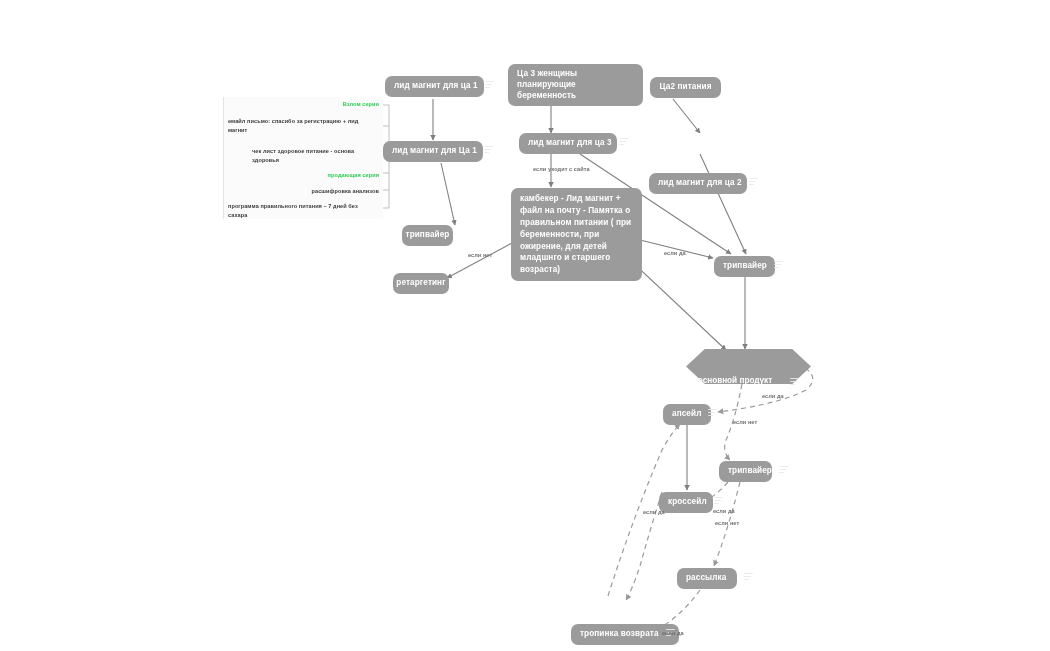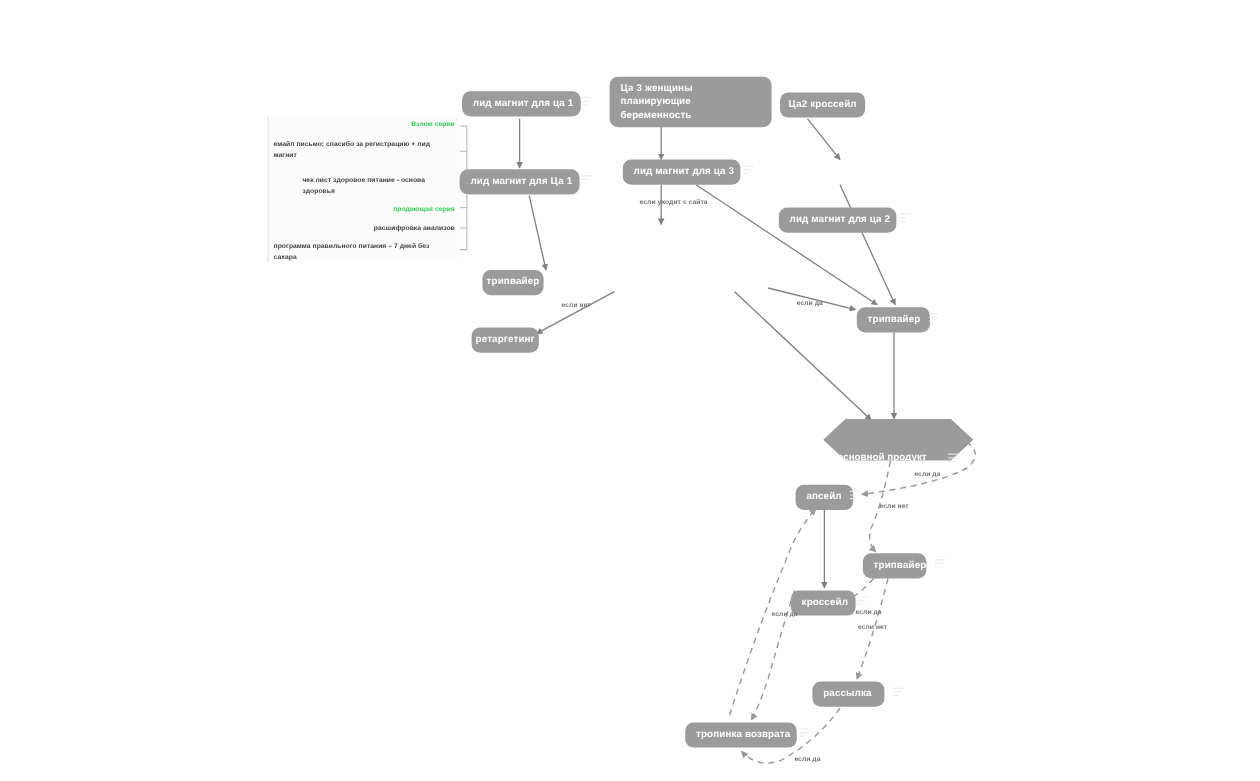--- a/index.html
+++ b/index.html
@@ -238,21 +238,21 @@
         <i></i>
         <i></i>
       </span>
   </div>
 
   <div class="node wrap" style="left:508px; top:64px; width:135px;">
     <span class="lbl">Ца 3 женщины планирующие беременность</span>
   </div>
 
   <div class="node" style="left:650px; top:77px; width:71px; justify-content:center;">
-    <span class="lbl" style="flex:0 0 auto;">Ца2 кроссейл</span>
+    <span class="lbl" style="flex:0 0 auto;">Ца2 питания</span>
   </div>
 
   <div class="node" style="left:383px; top:141px; width:100px;">
     <span class="lbl">лид магнит для Ца 1</span>
     <span class="ham">
         <i></i>
         <i></i>
         <i></i>
       </span>
   </div>
@@ -268,20 +268,23 @@
 
   <div class="node" style="left:649px; top:133px; width:98px;margin-top:40px;">
     <span class="lbl">лид магнит для ца 2</span>
     <span class="ham">
         <i></i>
         <i></i>
         <i></i>
       </span>
   </div>
 
+  <div class="node wrap" style="left:511px; top:188px; width:131px; line-height:1.45;">
+    <span class="lbl">камбекер  -  Лид магнит + файл на почту  - Памятка о правильном питании ( при беременности, при ожирение, для детей младшнго и старшего возраста)</span>
+  </div>
 
   <div class="node" style="left:402px; top:225px; width:51px; justify-content:center;">
     <span class="lbl" style="flex:0 0 auto;">трипвайер</span>
   </div>
 
   <div class="node" style="left:393px; top:273px; width:56px; justify-content:center;">
     <span class="lbl" style="flex:0 0 auto;">ретаргетинг</span>
   </div>
 
   <div class="node" style="left:714px; top:256px; width:61px;">
@@ -334,21 +337,21 @@
 
   <div class="node" style="left:677px; top:568px; width:60px;gap:18px;">
     <span class="lbl">рассылка</span>
     <span class="ham">
         <i></i>
         <i></i>
         <i></i>
       </span>
   </div>
 
-  <div class="node" style="left:571px; top:602px; width:93px;">
+  <div class="node" style="left:571px; top:624px; width:108px;">
     <span class="lbl">тропинка возврата</span>
     <span class="ham">
         <i></i>
         <i></i>
         <i></i>
       </span>
   </div>
 
   <div class="elabel" style="left:533px; top:166px;">если уходит с сайта</div>
 

